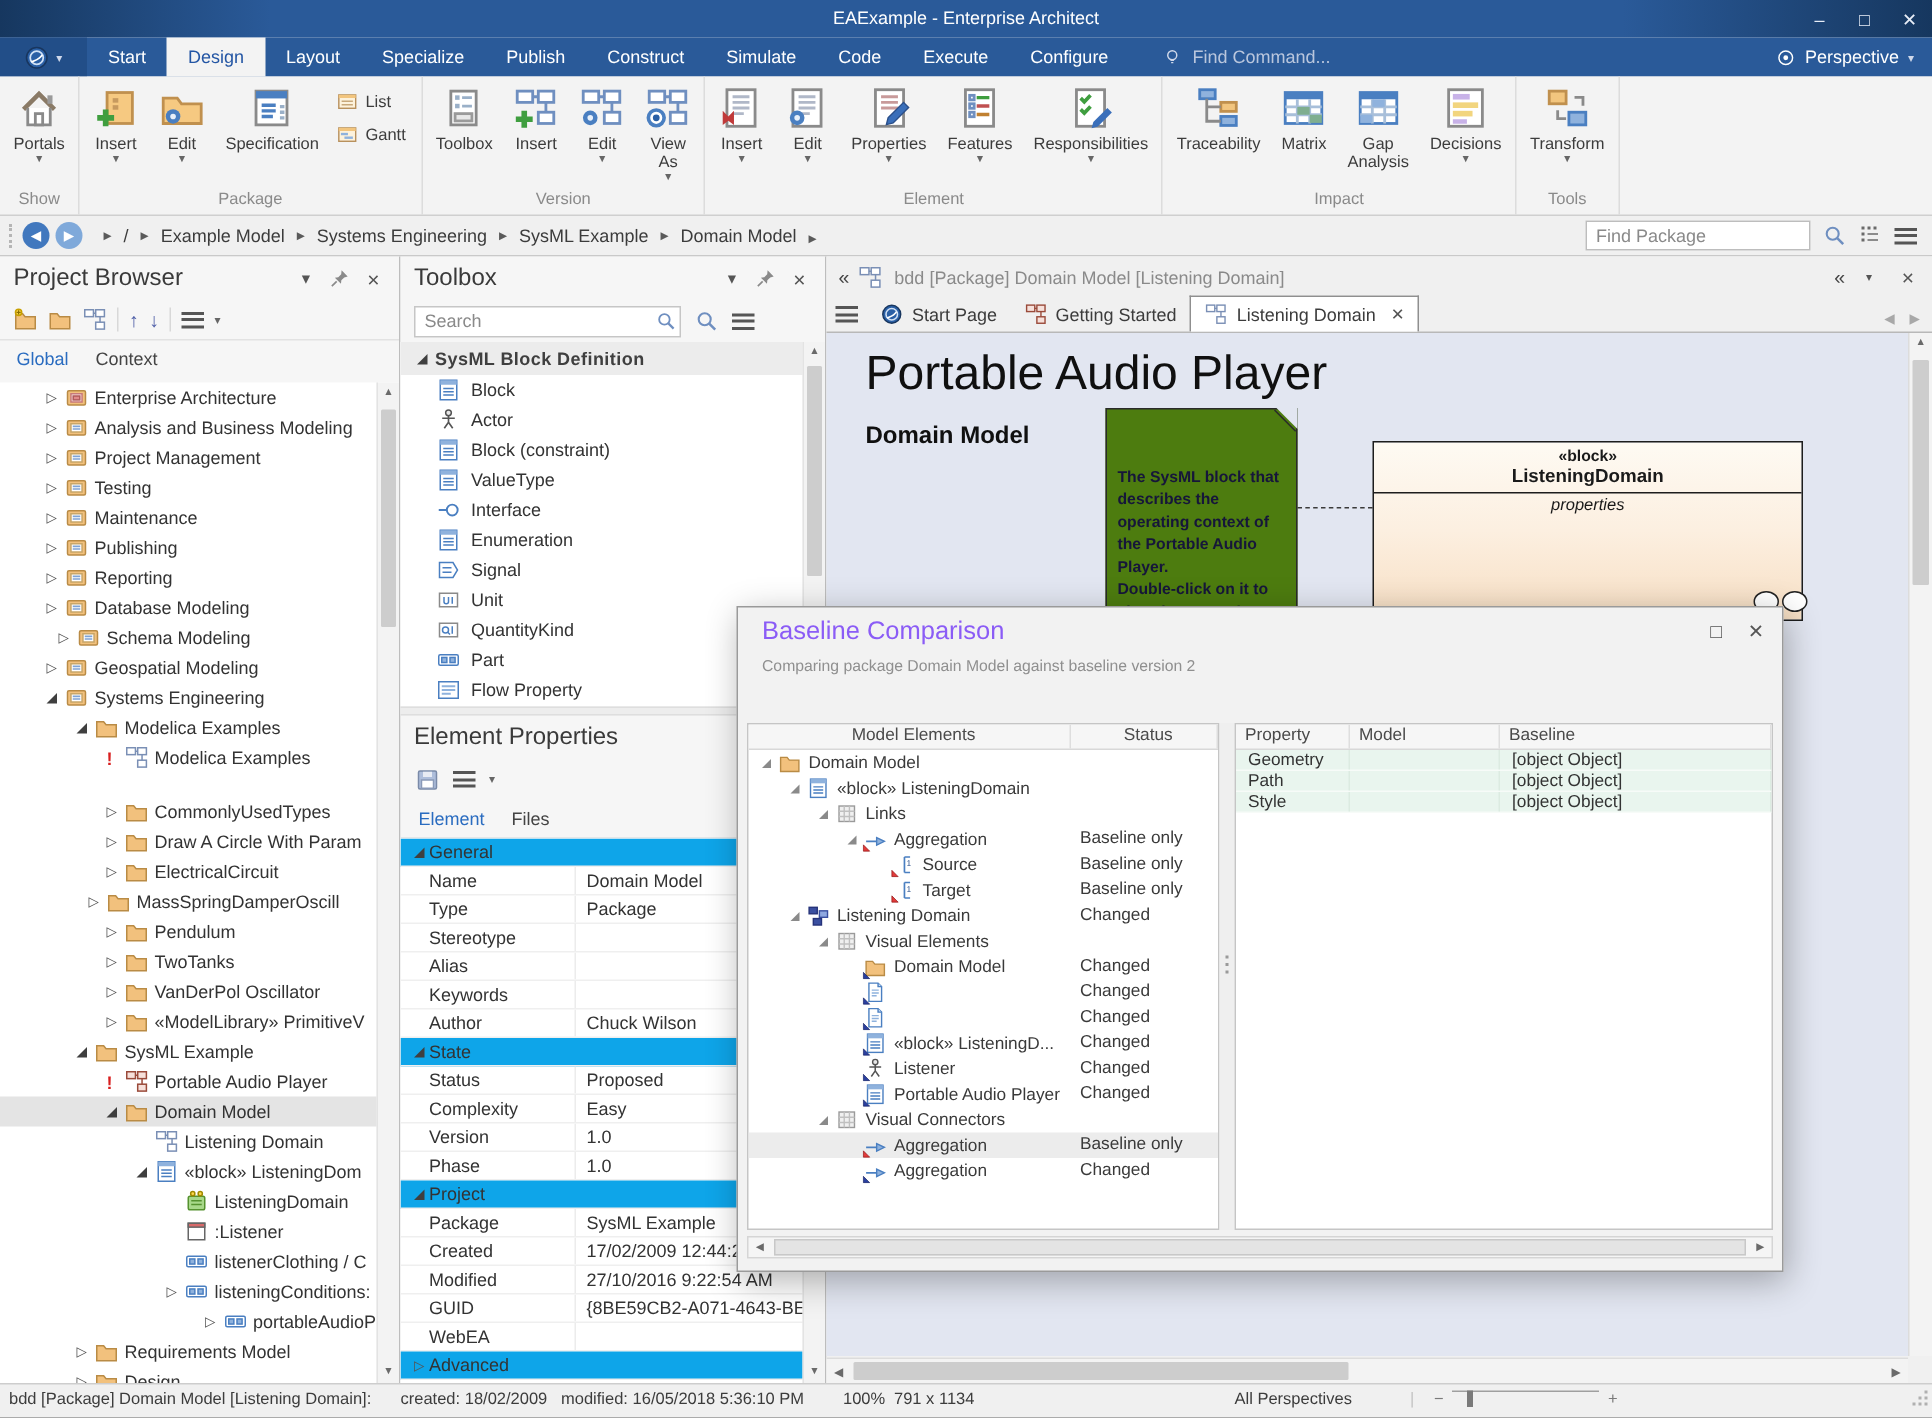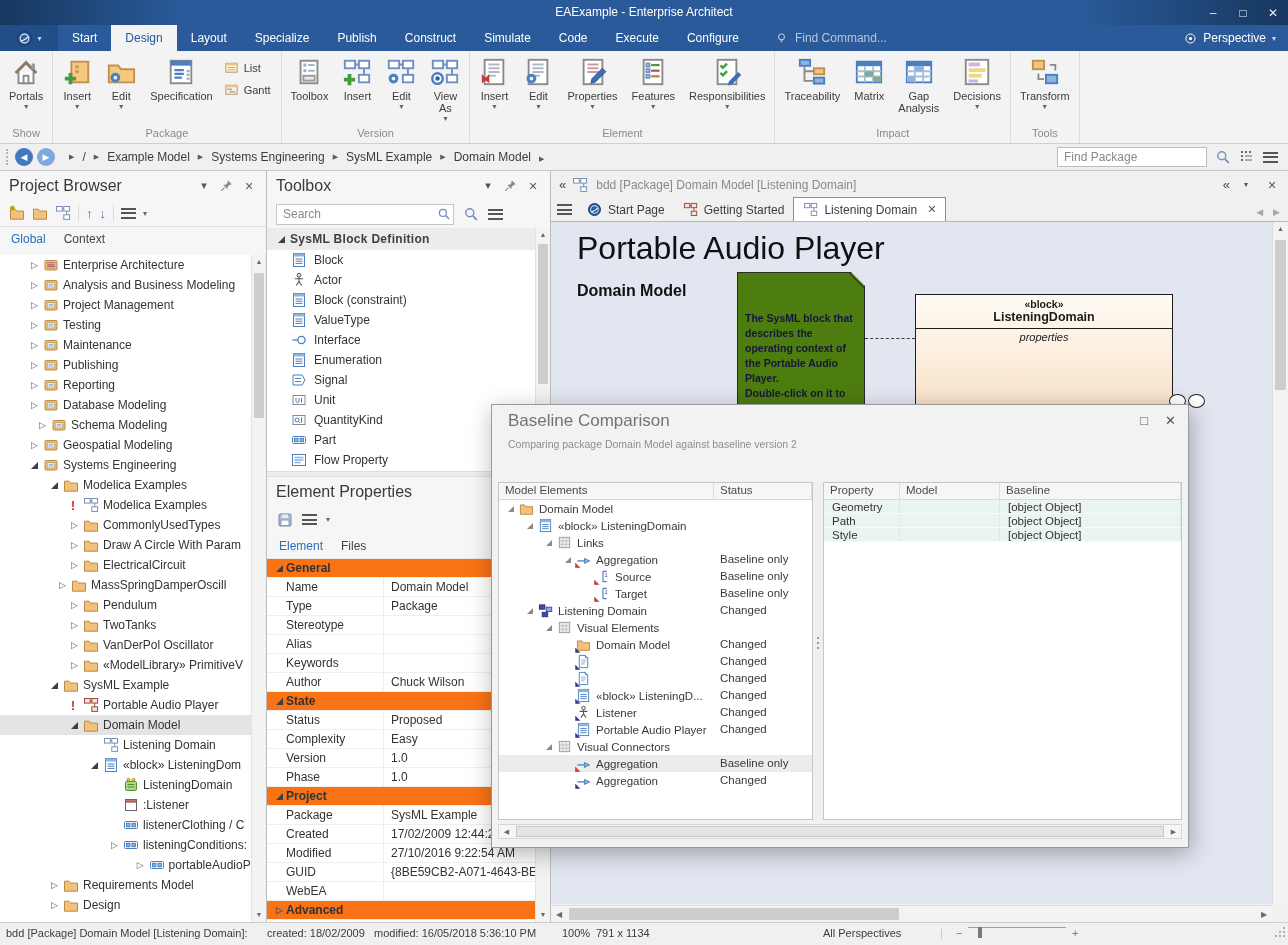--- a/index.html
+++ b/index.html
@@ -112,21 +112,21 @@
   .splitter{position:absolute;left:0;right:0;top:300px;height:6px;background:#ededed;border-top:1px solid #dedede;border-bottom:1px solid #dedede;}
 
   
   .ep-head{position:absolute;left:0;right:0;top:306px;height:29px;display:flex;align-items:center;padding:0 9px;font-size:16px;color:#3a3a3a;}
   .ep-toolbar{position:absolute;left:0;right:0;top:335px;height:27px;display:flex;align-items:center;gap:9px;padding:0 10px;}
   .ep-tabs{position:absolute;left:0;right:0;top:362px;height:26px;display:flex;gap:18px;align-items:center;padding:0 12px;font-size:12px;color:#444;border-bottom:1px solid #e6e6e6;}
   .ep-grid{position:absolute;left:0;right:0;top:388px;bottom:0;background:#fff;overflow:hidden;}
   .ep-row{height:19px;display:flex;align-items:center;border-bottom:1px solid #efefef;padding-left:6px;white-space:nowrap;overflow:hidden;}
   .ep-row .ep-label{width:97px;min-width:97px;font-size:12px;color:#333;}
   .ep-row .ep-value{flex:1;font-size:12px;color:#333;border-left:1px solid #ececec;padding-left:7px;height:100%;display:flex;align-items:center;overflow:hidden;}
-  .ep-row.sec{background:#f97316;font-weight:700;color:#3f3f3f;}
+  .ep-row.sec{background:#0ea5e9;font-weight:400;color:#3f3f3f;}
   .ep-row.sec .ep-value{border-left:none;}
 
   
   .dg-caption{position:absolute;left:0;right:0;top:0;height:27px;background:#f0f0f0;display:flex;align-items:center;gap:8px;padding:0 8px;color:#8a8a8a;}
   .dg-caption .chev{font-size:13px;color:#444;letter-spacing:-2px;}
   .dg-caption .cap-ic{width:16px;height:16px;}
   .dg-caption .captext{font-size:12px;}
   .dg-capright{margin-left:auto;display:flex;gap:16px;align-items:center;color:#555;}
   .dg-tabsbar{position:absolute;left:0;right:0;top:27px;height:24px;background:#f0f0f0;border-bottom:1px solid #b8b8b8;display:flex;align-items:flex-end;padding-left:6px;gap:2px;}
   .d-tab{display:flex;align-items:center;gap:6px;height:23px;padding:0 9px;font-size:12px;color:#3c3c3c;cursor:default;}
@@ -138,46 +138,46 @@
   .dg-tabnav{margin-left:auto;display:flex;gap:10px;padding:0 8px 4px 0;color:#a8a8a8;font-size:9px;}
 
   .canvas{position:absolute;left:0;top:51px;right:16px;bottom:18px;background:#e2e6f1;overflow:hidden;}
   .cv-title{position:absolute;left:26px;top:8px;font-size:32px;color:#101010;}
   .cv-sub{position:absolute;left:26px;top:60px;font-size:16px;font-weight:bold;color:#101010;}
   .note{position:absolute;left:186px;top:50px;width:128px;height:140px;background:#4d7c0f;border:1.4px solid #2a2a2a;
         padding:8px 7px;font-size:10.5px;line-height:15px;font-weight:bold;color:#16163a;white-space:pre-line;}
   .note::before{content:"";position:absolute;top:-1.4px;right:-1.4px;border-top:14px solid #e2e6f1;border-left:14px solid transparent;}
   .note .fold{position:absolute;left:calc(100% - 14px);top:0;width:19.5px;height:1.4px;background:#2a2a2a;transform:rotate(45deg);transform-origin:left top;}
   .dashes{position:absolute;left:314px;top:116px;width:50px;border-top:1.6px dashed #3a3a3a;}
-  .blockEl{position:absolute;left:364px;top:72px;width:258px;height:120px;border:1.6px solid #1d1d1d;
+  .blockEl{position:absolute;left:364px;top:72px;width:287px;height:120px;border:1.6px solid #1d1d1d;
            background:linear-gradient(180deg,#fefaf3 0%,#fcefe0 50%,#f7dfc4 100%);}
   .blk-head{border-bottom:1.4px solid #1d1d1d;text-align:center;padding:3px 0 4px;}
   .blk-st{font-size:10.5px;font-weight:bold;color:#1a1a1a;}
   .blk-name{font-size:12.5px;font-weight:bold;color:#1a1a1a;}
   .blk-comp{text-align:center;font-style:italic;font-size:11px;color:#1a1a1a;padding:2px 0 1px;}
   .blk-prop{font-size:11px;font-weight:bold;color:#1a1a1a;padding-left:8px;line-height:14px;}
   .cv-ell{position:absolute;width:17px;height:14px;border:1.5px solid #222;border-radius:50%;background:#fff;}
 
   .hscroll{position:absolute;left:0;right:16px;bottom:0;height:17px;background:#f3f3f3;border-top:1px solid #dcdcdc;}
   .hscroll .sarr{position:absolute;top:0;bottom:0;width:16px;text-align:center;font-size:8px;color:#6a6a6a;line-height:17px;}
   .hthumb{position:absolute;top:2px;height:12px;background:#cdcdcd;border-radius:1px;}
   .vscroll{position:absolute;right:0;top:51px;bottom:18px;width:16px;background:#f3f3f3;border-left:1px solid #dcdcdc;}
   .corner{position:absolute;right:0;bottom:0;width:16px;height:18px;background:#f0f0f0;}
 
   
   .dialog{position:absolute;left:491px;top:404px;width:698px;height:444px;background:#f2f2f2;border:1px solid #9a9a9a;
           box-shadow:2px 6px 22px rgba(0,0,0,.3);z-index:50;}
-  .bc-title{position:absolute;left:16px;top:6px;font-size:17px;color:#737373;}
+  .bc-title{position:absolute;left:16px;top:6px;font-size:17px;color:#8b5cf6;}
   .bc-ctrl{position:absolute;right:12px;top:8px;display:flex;gap:17px;color:#555;font-size:13px;}
   .bc-sub{position:absolute;left:16px;top:33px;font-size:10.5px;color:#8f8f8f;}
   .bc-toolbar{position:absolute;left:12px;top:50px;height:24px;display:flex;align-items:center;gap:7px;}
   .bc-tbi{width:17px;height:17px;cursor:default;}
   .bc-body{position:absolute;left:6px;right:6px;top:77px;bottom:27px;display:flex;}
   .bc-pane{background:#fff;border:1px solid #c5c5c5;overflow:hidden;position:relative;}
-  .bc-left{width:315px;min-width:315px;}
+  .bc-left{width:315px;min-width:315px;text-align:center;}
   .bc-split{width:10px;background:#efefef;position:relative;}
   .bc-split::before{content:"";position:absolute;left:4px;top:46%;width:2px;height:2px;background:#9a9a9a;box-shadow:0 5px 0 #9a9a9a,0 10px 0 #9a9a9a;}
   .bc-right{flex:1;}
   .bc-cols{display:flex;height:17px;background:#f6f6f6;border-bottom:1px solid #d8d8d8;font-size:11.5px;color:#4a4a4a;}
   .bc-cols .c{padding:1px 0 0 6px;border-right:1px solid #dedede;overflow:hidden;white-space:nowrap;}
   .bc-row{height:17px;display:flex;align-items:center;position:relative;white-space:nowrap;font-size:11.5px;color:#3a3a3a;cursor:default;}
   .bc-row.hl{background:#ececec;}
   .bc-row .tw{width:12px;min-width:12px;}
   .bc-row .tw.open::before{border-left-width:6px;border-bottom-width:6px;border-bottom-color:#8a8a8a;}
   .bc-row .ticon{width:15px;min-width:15px;height:15px;margin:0 5px 0 2px;}
@@ -842,21 +842,21 @@
               <svg viewBox="0 0 16 16">
                 <rect x="1.5" y="1.5" width="5.8" height="4.6" fill="#fff" stroke="#7a8fb5"></rect>
                 <rect x="8.8" y="1.5" width="5.8" height="4.6" fill="#fff" stroke="#7a8fb5"></rect>
                 <rect x="8.8" y="9.8" width="5.8" height="4.6" fill="#fff" stroke="#7a8fb5"></rect>
                 <path d="M7.3 3.8h1.5M11.7 6.1v3.7" stroke="#7a8fb5" fill="none"></path>
               </svg>
             </span>
             <span class="tlabel">Modelica Examples</span>
           </div>
 
-          <div class="tree-row" style="padding-left: 68px;">
+          <div class="tree-row" style="padding-left: 68px; margin-top: 16px;">
             <span class="tw closed">
               <i class="flag"></i>
             </span>
             <span class="ticon">
               <svg viewBox="0 0 16 16">
                 <path d="M1.5 4.2h4.6l1.6 1.9h6.8v8.1H1.5z" fill="#f2c17d" stroke="#b98b45"></path>
               </svg>
             </span>
             <span class="tlabel">CommonlyUsedTypes</span>
           </div>

